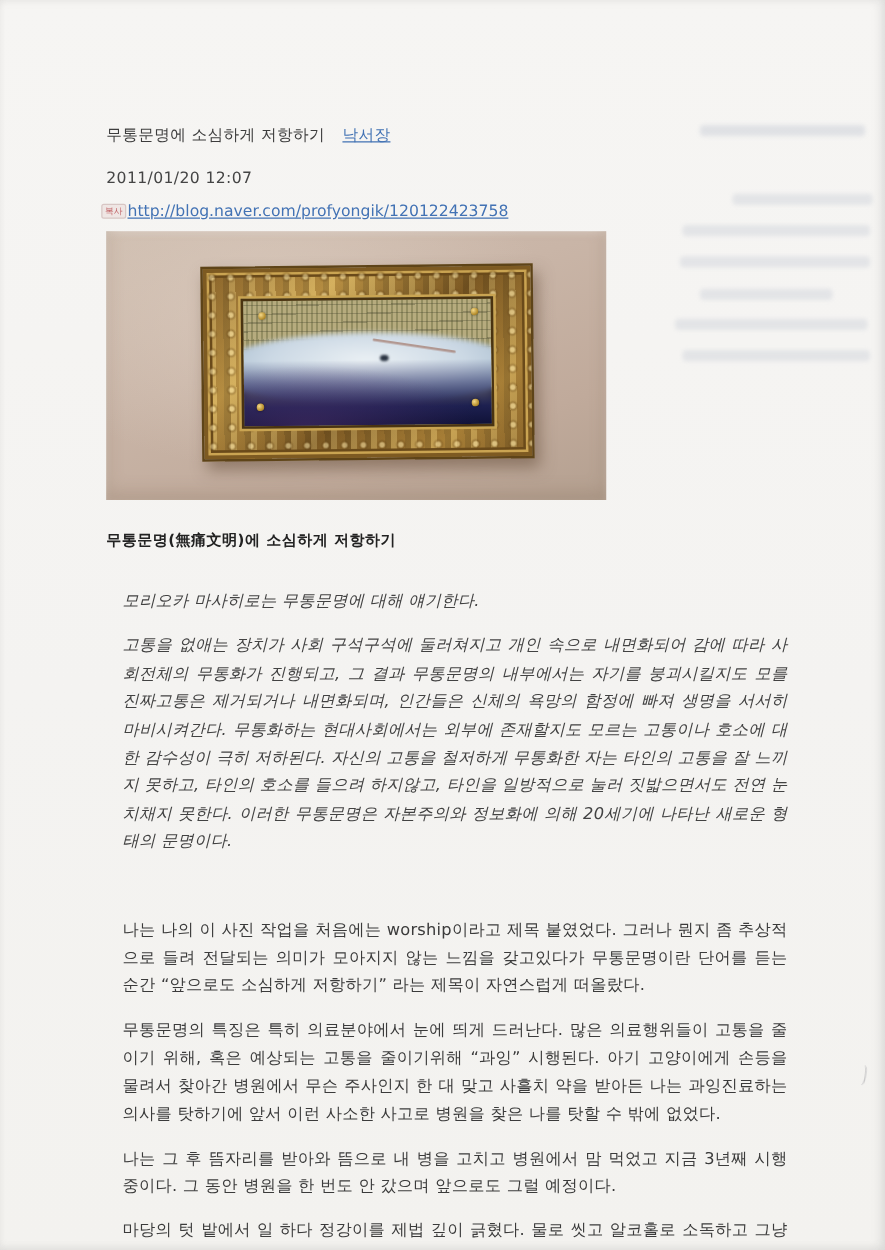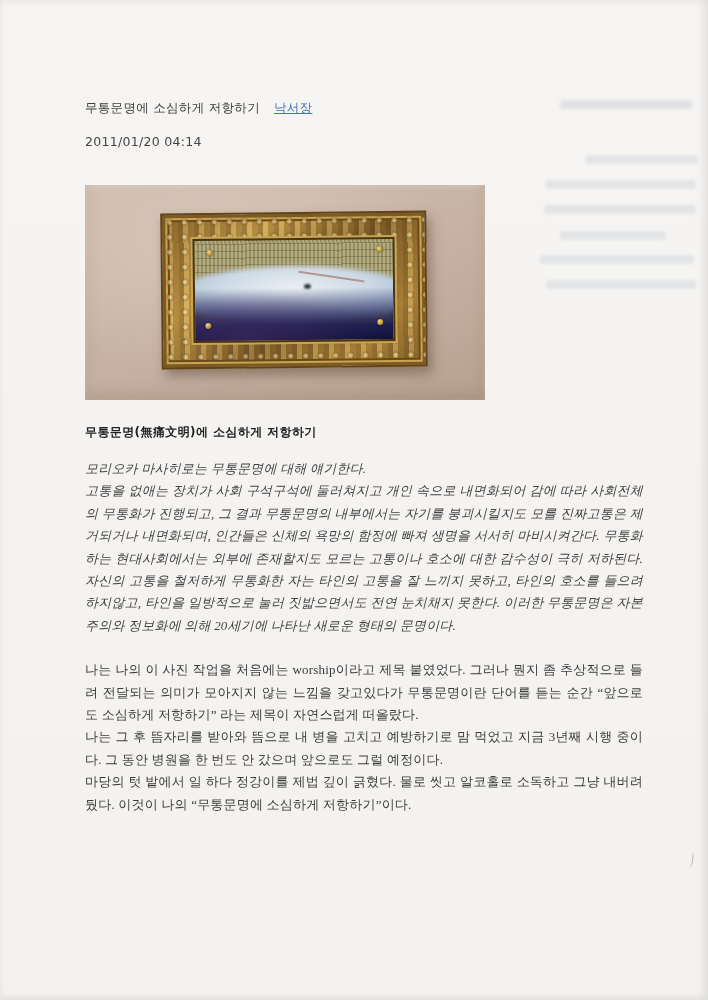--- a/index.html
+++ b/index.html
@@ -131,21 +131,21 @@
   
   .heading{
     position:absolute;left:85px;top:424px;margin:0;
     font-size:12px;font-weight:bold;color:#222;letter-spacing:.4px;
   }
   .article-body{
     position:absolute;left:85px;top:458px;width:558px;
     font-size:13px;line-height:22.4px;color:#3b3b3b;
     text-align:justify;letter-spacing:.2px;word-break:break-all;
   }
-  .article-body p{margin:0;font-family:Liberation Serif, serif;}
+  .article-body p{margin:13px;}
   .quote p{font-style:italic;color:#424242;}
   .block-gap{height:22px;}
   .signature{margin-top:0;}
 </style>
 </head>
 <body>
 
 <div class="page">
 
   <div class="bleed-bar" style="left:560px;top:100px;width:132px;opacity:.45"></div>
@@ -153,21 +153,25 @@
   <div class="bleed-bar" style="left:546px;top:180px;width:150px"></div>
   <div class="bleed-bar" style="left:544px;top:205px;width:152px"></div>
   <div class="bleed-bar" style="left:560px;top:231px;width:106px"></div>
   <div class="bleed-bar" style="left:540px;top:255px;width:154px"></div>
   <div class="bleed-bar" style="left:546px;top:280px;width:150px"></div>
   <div class="pen-mark"></div>
 
   <div class="title-row">
     <span>무통문명에 소심하게 저항하기</span><span class="cat-link">낙서장</span>
   </div>
-  <div class="date-row">2011/01/20 04:14</div>
+  <div class="date-row">2011/01/20 12:07</div>
+  <div class="url-row">
+    <span class="url-badge">복사</span>
+    <span class="url-link">http://blog.naver.com/profyongik/120122423758</span>
+  </div>
 
   <figure class="photo" style="margin:0">
     <div class="frame">
       <div class="frame-carving"></div>
       <div class="picture">
         <div class="tatami"></div>
         <div class="body-shape"></div>
         <div class="scratch"></div>
         <div class="navel"></div>
         <div class="pic-dark"></div>
@@ -181,17 +185,18 @@
 
   <h2 class="heading">무통문명(無痛文明)에 소심하게 저항하기</h2>
 
   <div class="article-body">
     <div class="quote">
       <p>모리오카 마사히로는 무통문명에 대해 얘기한다.</p>
       <p>고통을 없애는 장치가 사회 구석구석에 둘러쳐지고 개인 속으로 내면화되어 감에 따라 사회전체의 무통화가 진행되고, 그 결과 무통문명의 내부에서는 자기를 붕괴시킬지도 모를 진짜고통은 제거되거나 내면화되며, 인간들은 신체의 욕망의 함정에 빠져 생명을 서서히 마비시켜간다. 무통화하는 현대사회에서는 외부에 존재할지도 모르는 고통이나 호소에 대한 감수성이 극히 저하된다. 자신의 고통을 철저하게 무통화한 자는 타인의 고통을 잘 느끼지 못하고, 타인의 호소를 들으려 하지않고, 타인을 일방적으로 눌러 짓밟으면서도 전연 눈치채지 못한다. 이러한 무통문명은 자본주의와 정보화에 의해 20세기에 나타난 새로운 형태의 문명이다.</p>
     </div>
     <div class="block-gap"></div>
     <p>나는 나의 이 사진 작업을 처음에는 worship이라고 제목 붙였었다. 그러나 뭔지 좀 추상적으로 들려 전달되는 의미가 모아지지 않는 느낌을 갖고있다가 무통문명이란 단어를 듣는 순간 “앞으로도 소심하게 저항하기” 라는 제목이 자연스럽게 떠올랐다.</p>
-    <p>나는 그 후 뜸자리를 받아와 뜸으로 내 병을 고치고 예방하기로 맘 먹었고 지금 3년째 시행 중이다. 그 동안 병원을 한 번도 안 갔으며 앞으로도 그럴 예정이다.</p>
+    <p>무통문명의 특징은 특히 의료분야에서 눈에 띄게 드러난다. 많은 의료행위들이 고통을 줄이기 위해, 혹은 예상되는 고통을 줄이기위해 “과잉” 시행된다. 아기 고양이에게 손등을 물려서 찾아간 병원에서 무슨 주사인지 한 대 맞고 사흘치 약을 받아든 나는 과잉진료하는 의사를 탓하기에 앞서 이런 사소한 사고로 병원을 찾은 나를 탓할 수 밖에 없었다.</p>
+    <p>나는 그 후 뜸자리를 받아와 뜸으로 내 병을 고치고 병원에서 맘 먹었고 지금 3년째 시행 중이다. 그 동안 병원을 한 번도 안 갔으며 앞으로도 그럴 예정이다.</p>
     <p>마당의 텃 밭에서 일 하다 정강이를 제법 깊이 긁혔다. 물로 씻고 알코홀로 소독하고 그냥 내버려뒀다. 이것이 나의 “무통문명에 소심하게 저항하기”이다.</p>
   </div>
 
 </div>
 
 </body></html>

